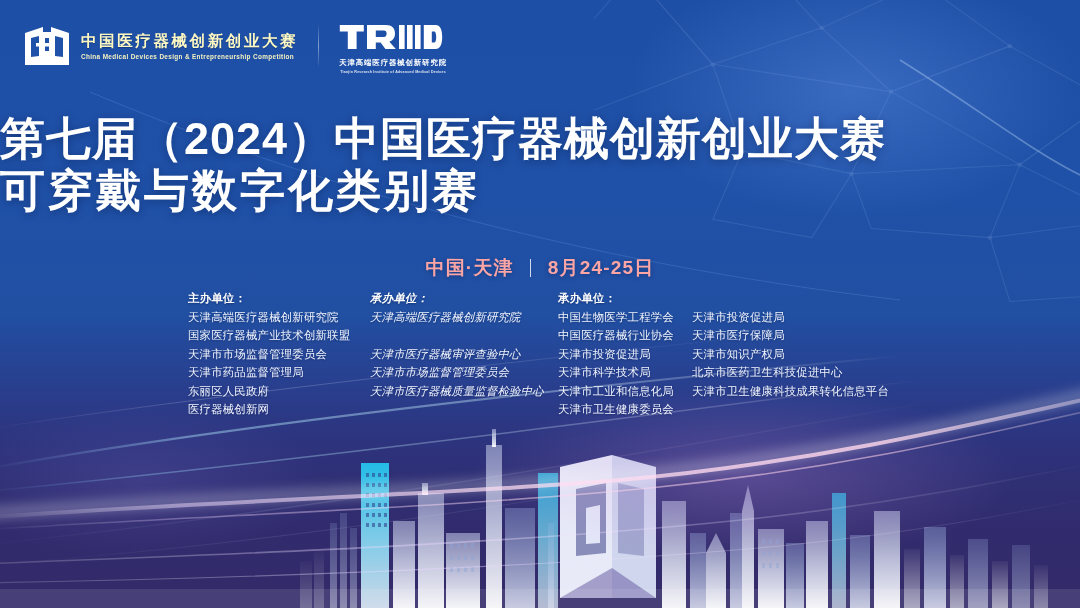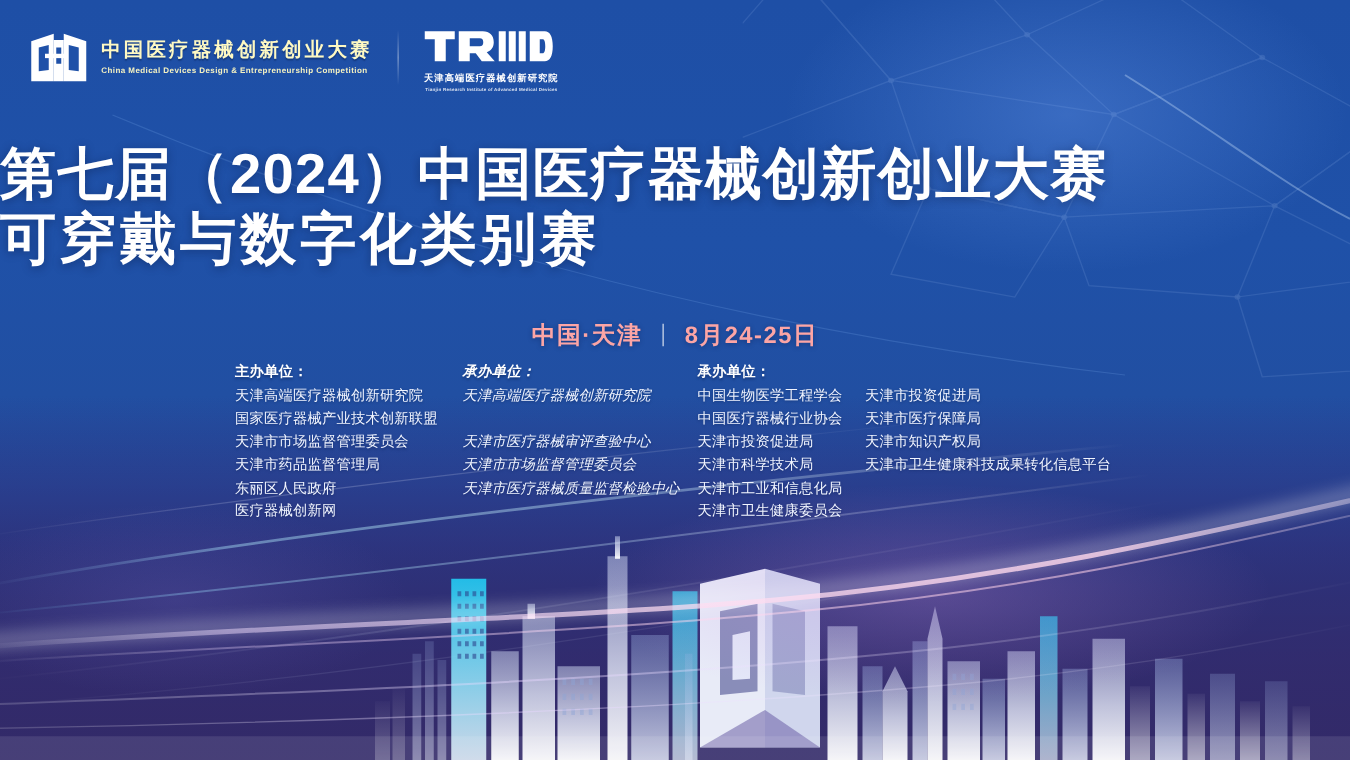--- a/index.html
+++ b/index.html
@@ -454,18 +454,19 @@
       <div class="org-item">天津市投资促进局</div>
       <div class="org-item">天津市科学技术局</div>
       <div class="org-item">天津市工业和信息化局</div>
       <div class="org-item">天津市卫生健康委员会</div>
     </div>
 
     <div class="orgcol c4">
       <div class="org-item">天津市投资促进局</div>
       <div class="org-item">天津市医疗保障局</div>
       <div class="org-item">天津市知识产权局</div>
+      <div class="org-item">北京市医药卫生科技促进中心</div>
       <div class="org-item">天津市卫生健康科技成果转化信息平台</div>
     </div>
 
   </div>
 
 </div>
 
 </body></html>

